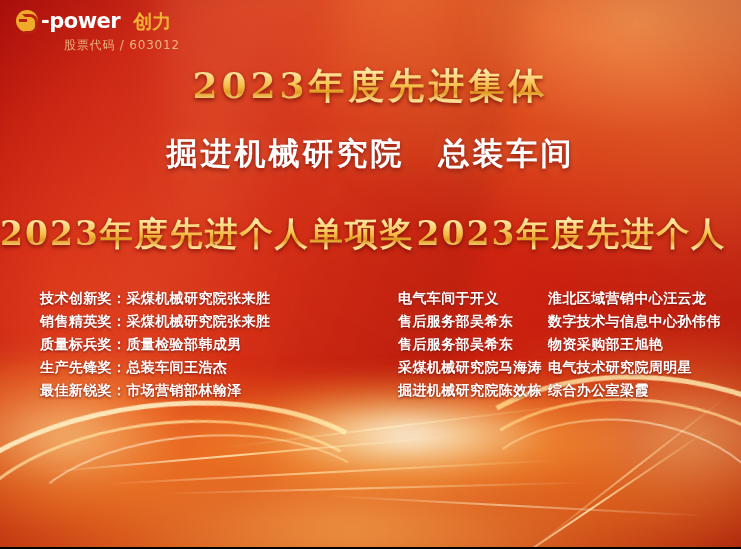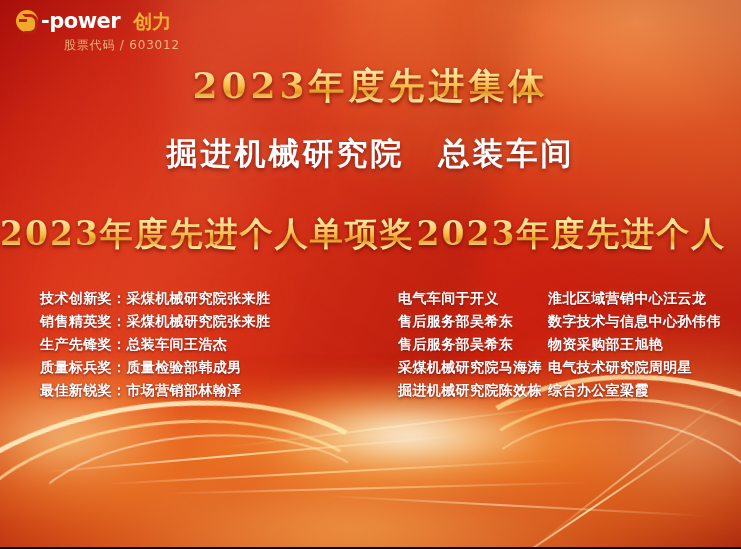--- a/index.html
+++ b/index.html
@@ -306,22 +306,22 @@
 
   <div class="section-row">
     <div class="section-head left gold-text">2023年度先进个人单项奖</div>
     <div class="section-head right gold-text">2023年度先进个人</div>
   </div>
 
   <div class="lists">
     <div class="col-left">
       <div class="award-line">技术创新奖：采煤机械研究院张来胜</div>
       <div class="award-line">销售精英奖：采煤机械研究院张来胜</div>
+      <div class="award-line">质量标兵奖：质量检验部韩成男</div>
       <div class="award-line">生产先锋奖：总装车间王浩杰</div>
-      <div class="award-line">质量标兵奖：质量检验部韩成男</div>
       <div class="award-line">最佳新锐奖：市场营销部林翰泽</div>
     </div>
     <div class="col-right">
       <div class="person-line">
         <span class="p-a">电气车间于开义</span>
         <span class="p-b">淮北区域营销中心汪云龙</span>
       </div>
       <div class="person-line">
         <span class="p-a">售后服务部吴希东</span>
         <span class="p-b">数字技术与信息中心孙伟伟</span>

